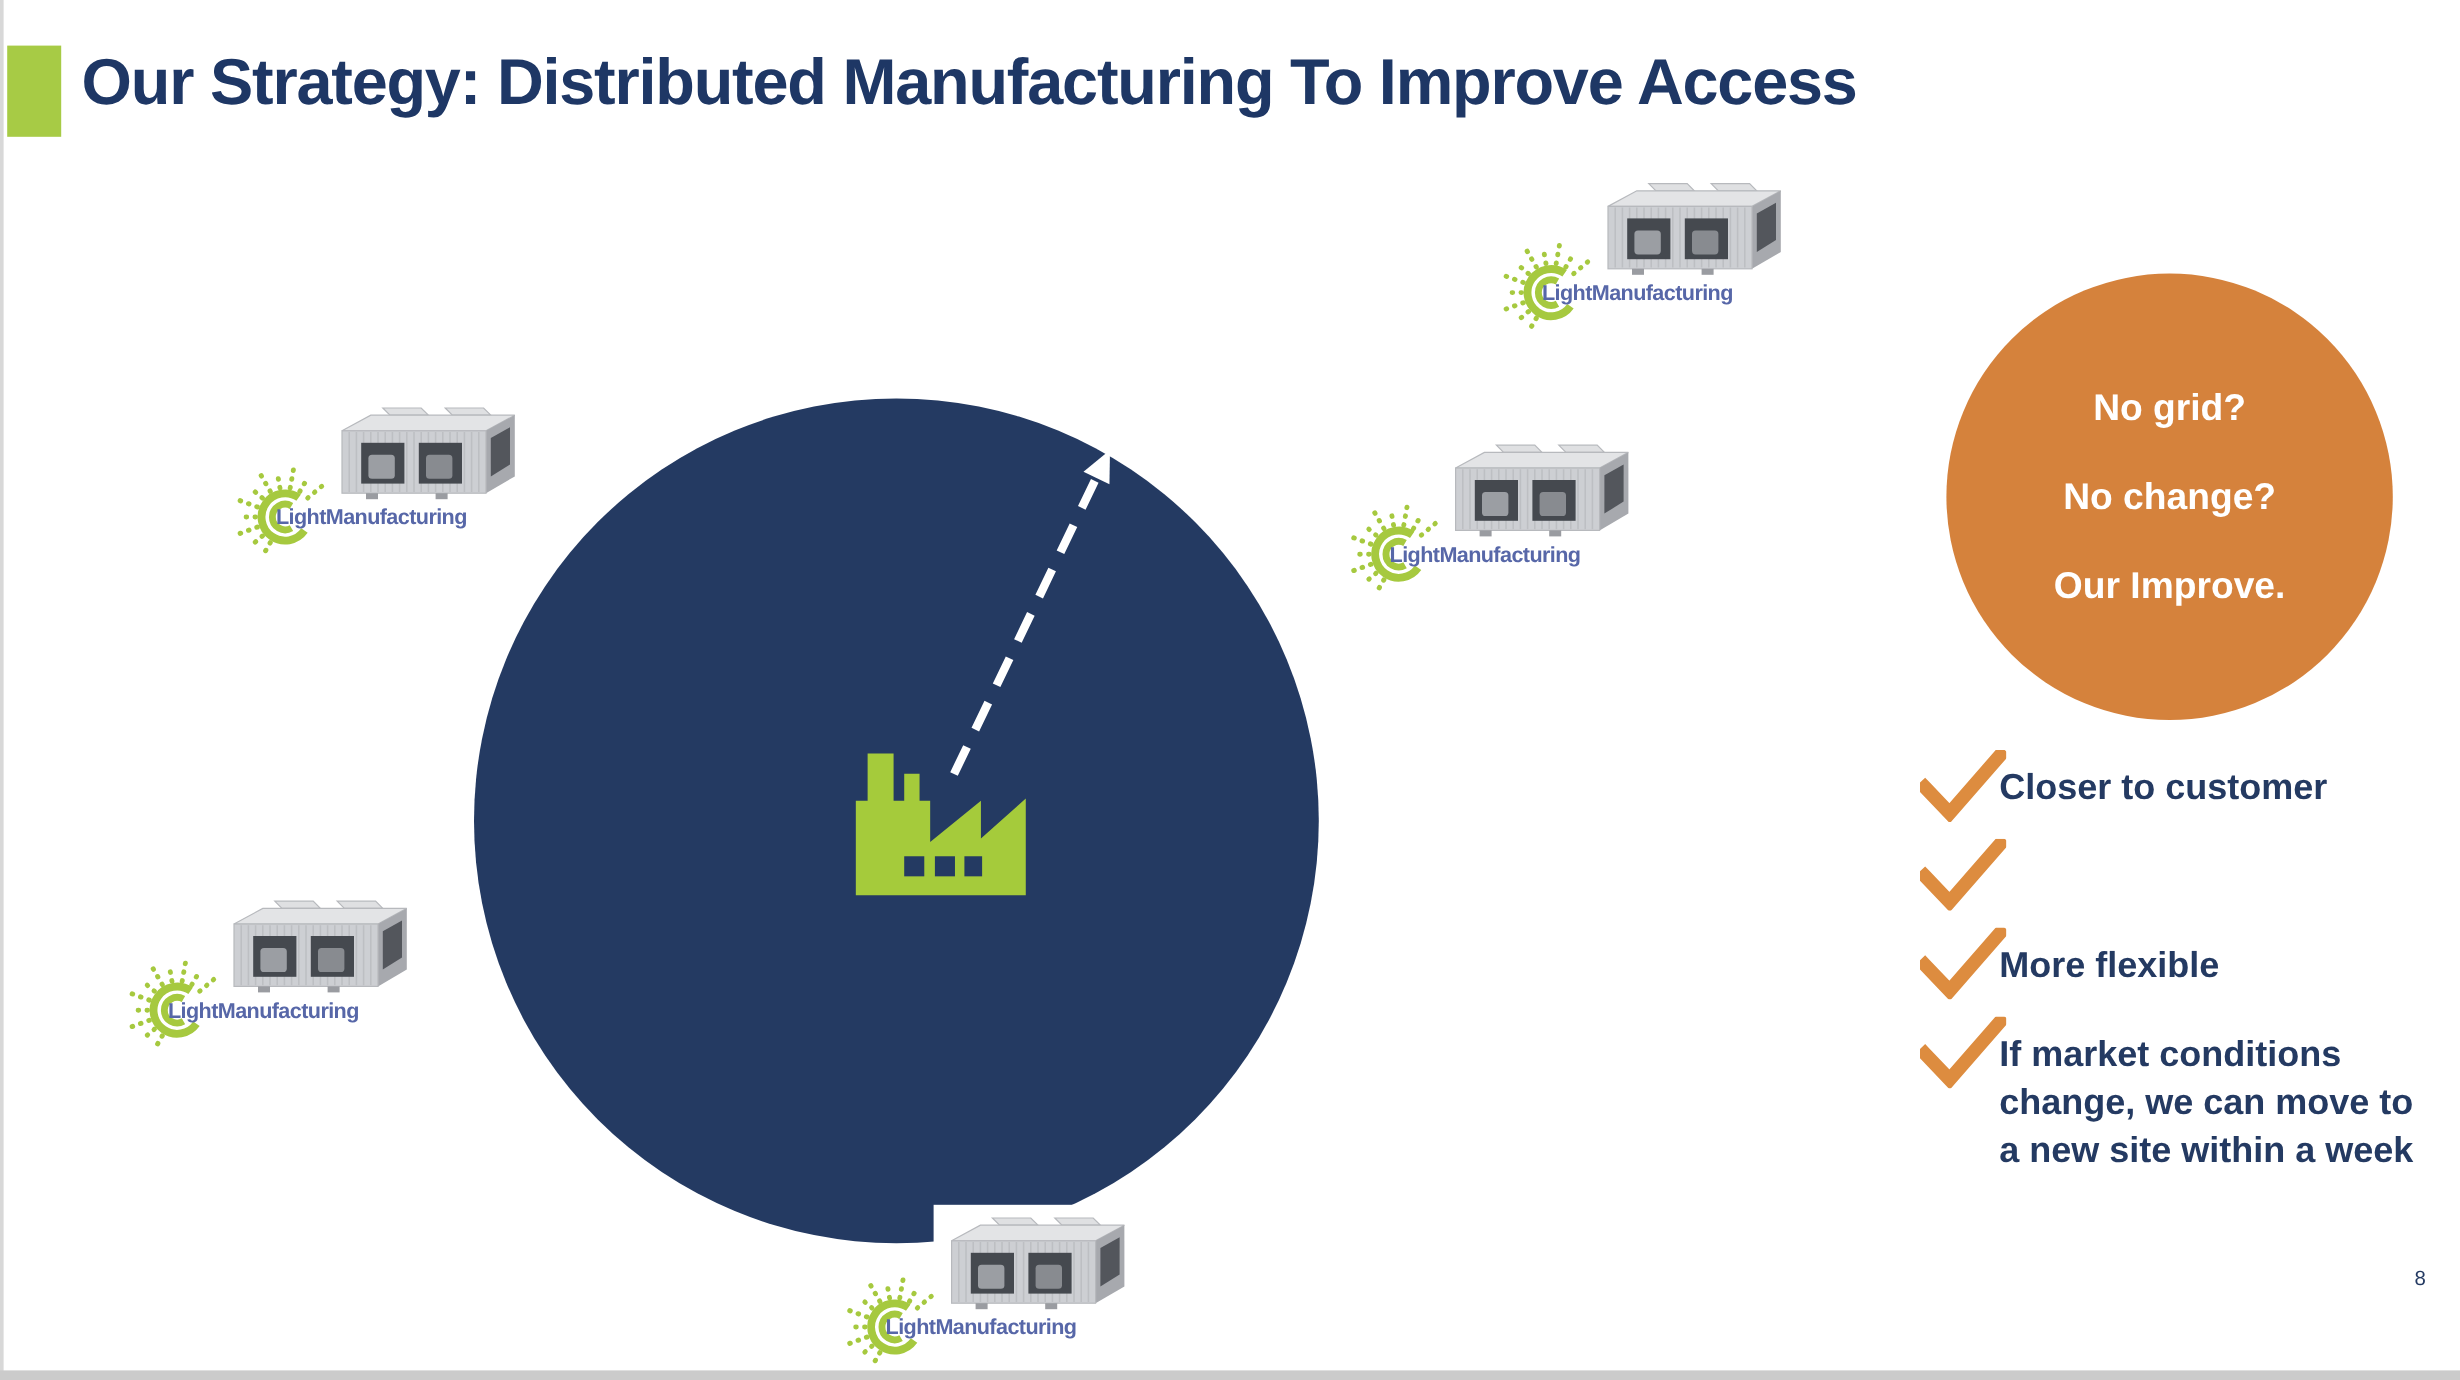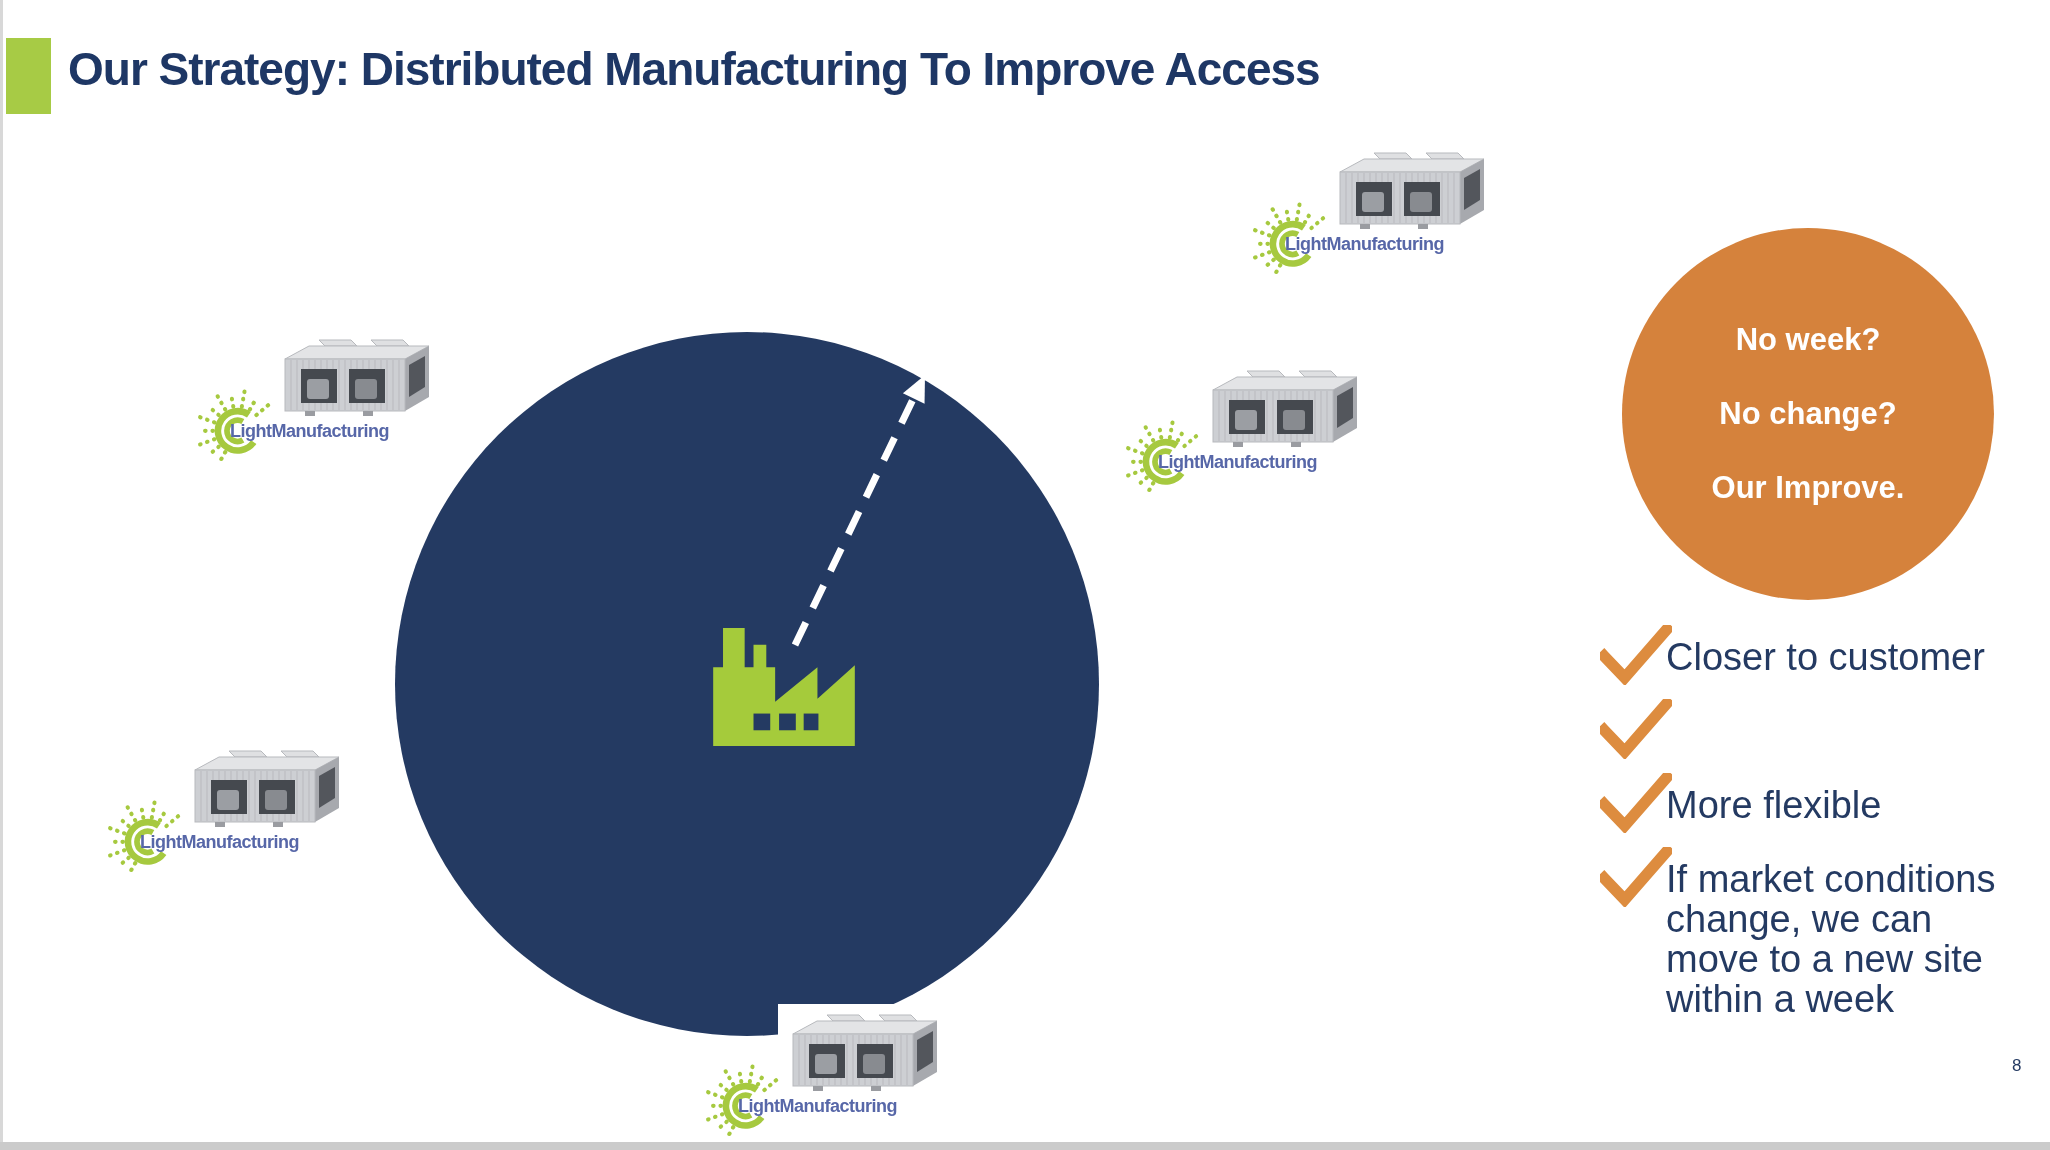--- a/index.html
+++ b/index.html
@@ -10,21 +10,21 @@
   .abs{position:absolute;}
 
   
   .border-left{left:0;top:0;width:3px;height:1150px;background:#d8d8d8;}
   .border-bottom{left:0;top:1142px;width:2050px;height:8px;background:#cbcbcb;}
 
   
   .green-square{left:6px;top:38px;width:45px;height:76px;background:#a7cb45;}
   .title{
     left:68px;top:38px;width:1560px;
-    font-size:46px;font-weight:700;letter-spacing:-1px;color:#1e3765;line-height:62px;
+    font-size:54px;font-weight:700;letter-spacing:-1px;color:#1e3765;line-height:62px;
   }
 
   
   .map-circle{left:395px;top:332px;width:704px;height:704px;border-radius:50%;background:#243a62;}
 
   
   .edge-label{left:445px;top:214px;width:600px;text-align:center;color:#243a62;
     font-size:34px;line-height:44px;font-weight:400;}
 
   
@@ -53,21 +53,21 @@
     left:1622px;top:228px;width:372px;height:372px;border-radius:50%;background:#d5823c;
     display:flex;flex-direction:column;align-items:center;justify-content:center;row-gap:42px;z-index:2;
   }
   .market-line{color:#ffffff;font-size:31px;font-weight:700;line-height:32px;}
 
   
   .checklist{left:1600px;top:625px;width:445px;z-index:2;}
   .check-item{display:flex;align-items:flex-start;margin-bottom:14px;}
   .check-item .check{width:72px;height:60px;flex-shrink:0;}
   .check-text{
-    font-size:38px;font-weight:400;color:#243a62;line-height:40px;
+    font-size:30px;font-weight:700;color:#243a62;line-height:40px;
     width:352px;margin-left:-6px;padding-top:12px;
   }
 
   .page-number{left:2012px;top:1056px;font-size:17px;color:#243a62;}
 </style>
 </head>
 <body>
 
 <svg style="position:absolute;width:0;height:0;overflow:hidden" aria-hidden="true">
   <defs>
@@ -184,21 +184,21 @@
     <svg class="container-img">
         <use href="#sym-container"></use>
       </svg>
     <svg class="sun">
         <use href="#sym-sun"></use>
       </svg>
     <span class="logo-label">LightManufacturing</span>
   </div>
 
   <div class="abs market-circle">
-    <div class="market-line">No week?</div>
+    <div class="market-line">No grid?</div>
     <div class="market-line">No change?</div>
     <div class="market-line">Our Improve.</div>
   </div>
 
   <div class="abs checklist">
     <div class="check-item">
       <svg class="check">
           <use href="#sym-check"></use>
         </svg>
       <span class="check-text">Closer to customer</span>

